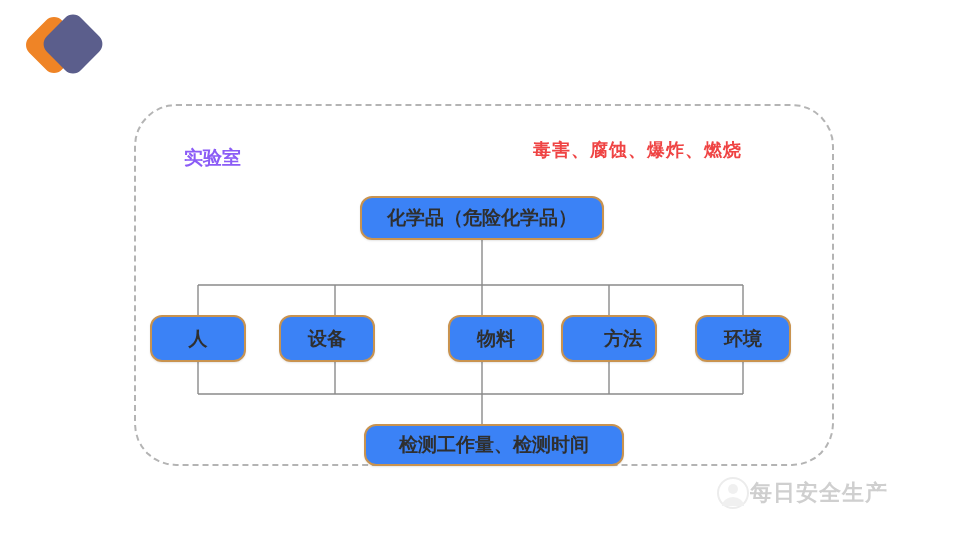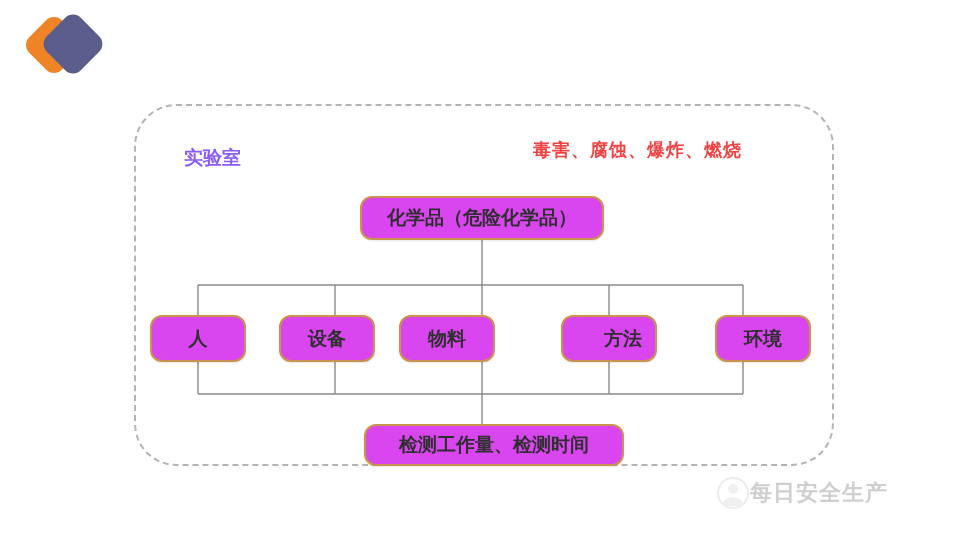--- a/index.html
+++ b/index.html
@@ -64,21 +64,21 @@
     position:absolute; left:0; top:0; width:960px; height:540px;
     pointer-events:none;
   }
 
   
   .node{
     position:absolute;
     box-sizing:border-box;
     border:2.5px solid #c9934f;
     border-radius:12px;
-    background:#d946ef;
+    background:#3b82f6;
     display:flex;
     align-items:center;
     justify-content:center;
     color:#2f2f2f;
     font-weight:bold;
     box-shadow:0 1px 2px rgba(0,0,0,0.10);
   }
   .node-top{
     left:360px; top:196px; width:244px; height:44px;
     font-size:19px;
@@ -86,23 +86,23 @@
   .node-bottom{
     left:364px; top:424px; width:260px; height:42px;
     font-size:19px;
   }
   .node-mid{
     top:315px; width:96px; height:47px;
     font-size:19px;
   }
   .m0{left:150px;}
   .m1{left:279px;}
-  .m2{left:399px;}
+  .m2{left:448px;}
   .m3{left:561px;padding-left:28px;}
-  .m4{left:695px;margin-left:20px;}
+  .m4{left:695px;}
 
   
   .footer-wm{
     position:absolute;
     left:706px; top:494px;
     width:248px; height:40px;
   }
   .wm-ghost{
     position:absolute; left:44px; top:-16px;
     font-size:22px; font-weight:bold;

